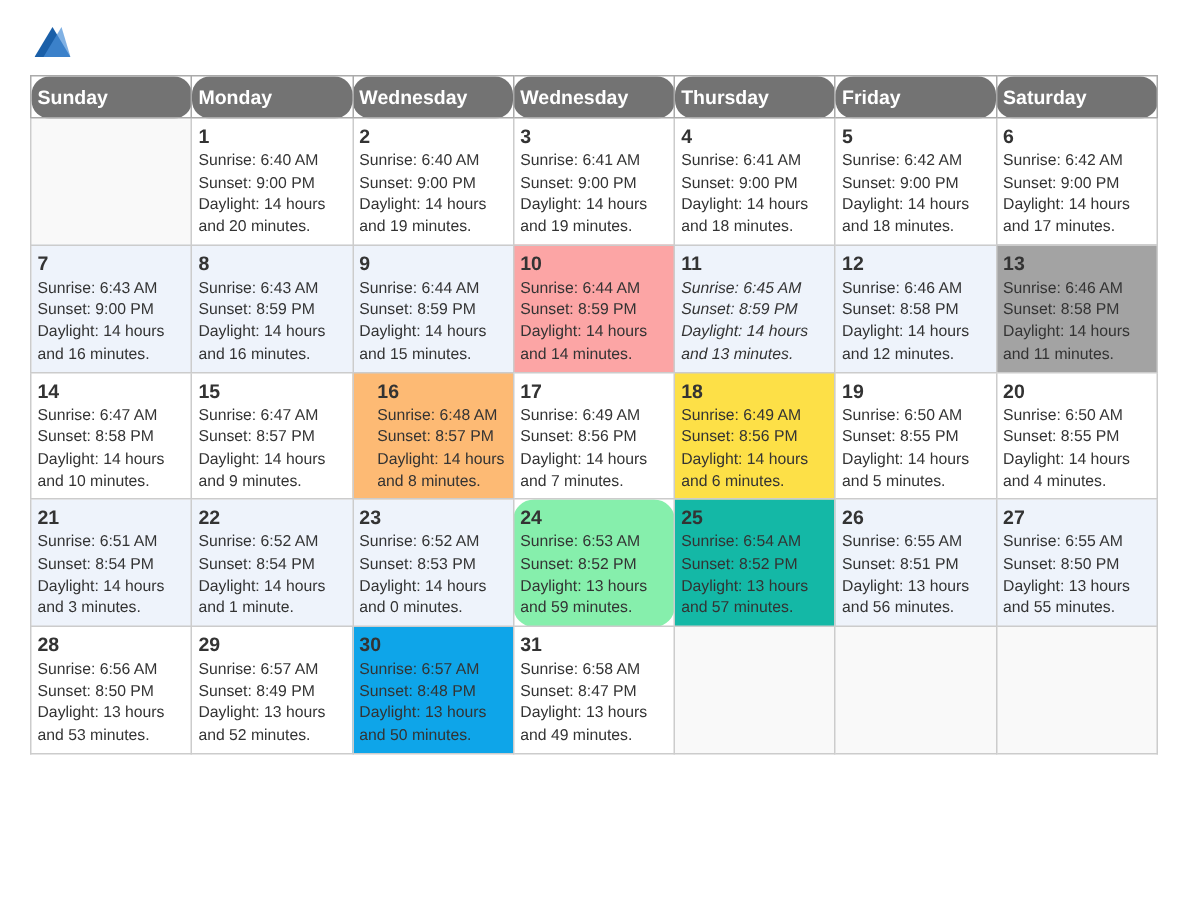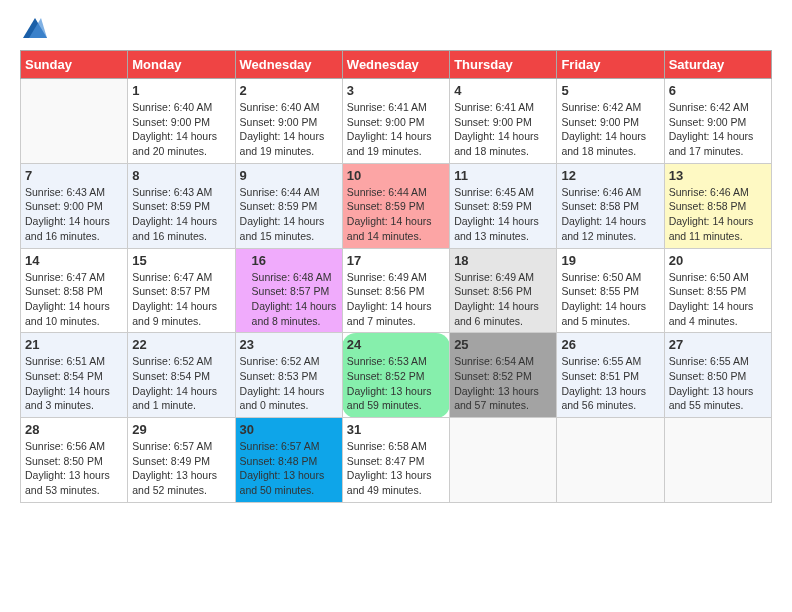--- a/index.html
+++ b/index.html
@@ -91,21 +91,22 @@
       font-size: 10.5px;
       line-height: 1.4;
     }
     tr:nth-child(odd) td {
       background-color: #f5f8ff;
     }
     tr:nth-child(even) td {
       background-color: #fff;
     }
     .calendar thead tr th {
-      background-color: #ef4444;
+      background-color: #737373;
+      border-radius: 12px;
     }
   </style>
 </head>
 <body>
 
 <div class="header">
   <div class="logo">
     <div class="logo-text">
       <span class="logo-general"></span>
       <svg class="logo-icon" viewBox="0 0 24 20" xmlns="http://www.w3.org/2000/svg">
@@ -205,33 +206,33 @@
         </td>
         <td style="background-color: #fca5a5;">
           <div class="day-number">10</div>
           <div class="day-info" style="white-space: pre-line;">Sunrise: 6:44 AM
 Sunset: 8:59 PM
 Daylight: 14 hours
 and 14 minutes.</div>
         </td>
         <td style="background-color: rgb(238, 243, 251);">
           <div class="day-number">11</div>
-          <div class="day-info" style="white-space: pre-line;">Sunrise: 6:45 AM
+          <div class="day-info" style="white-space: pre-line; font-style: italic;">Sunrise: 6:45 AM
 Sunset: 8:59 PM
 Daylight: 14 hours
 and 13 minutes.</div>
         </td>
         <td style="background-color: rgb(238, 243, 251);">
           <div class="day-number">12</div>
           <div class="day-info" style="white-space: pre-line;">Sunrise: 6:46 AM
 Sunset: 8:58 PM
 Daylight: 14 hours
 and 12 minutes.</div>
         </td>
-        <td style="background-color: #fef9c3;">
+        <td style="background-color: #a3a3a3;">
           <div class="day-number">13</div>
           <div class="day-info" style="white-space: pre-line;">Sunrise: 6:46 AM
 Sunset: 8:58 PM
 Daylight: 14 hours
 and 11 minutes.</div>
         </td>
       </tr>
       <tr>
         <td style="background-color: rgb(255, 255, 255);">
           <div class="day-number">14</div>
@@ -240,35 +241,35 @@
 Daylight: 14 hours
 and 10 minutes.</div>
         </td>
         <td style="background-color: rgb(255, 255, 255);">
           <div class="day-number">15</div>
           <div class="day-info" style="white-space: pre-line;">Sunrise: 6:47 AM
 Sunset: 8:57 PM
 Daylight: 14 hours
 and 9 minutes.</div>
         </td>
-        <td style="background-color: #f0abfc; padding-left: 16px;">
+        <td style="background-color: #fdba74; padding-left: 16px;">
           <div class="day-number">16</div>
           <div class="day-info" style="white-space: pre-line;">Sunrise: 6:48 AM
 Sunset: 8:57 PM
 Daylight: 14 hours
 and 8 minutes.</div>
         </td>
         <td style="background-color: rgb(255, 255, 255);">
           <div class="day-number">17</div>
           <div class="day-info" style="white-space: pre-line;">Sunrise: 6:49 AM
 Sunset: 8:56 PM
 Daylight: 14 hours
 and 7 minutes.</div>
         </td>
-        <td style="background-color: #e5e5e5;">
+        <td style="background-color: #fde047;">
           <div class="day-number">18</div>
           <div class="day-info" style="white-space: pre-line;">Sunrise: 6:49 AM
 Sunset: 8:56 PM
 Daylight: 14 hours
 and 6 minutes.</div>
         </td>
         <td style="background-color: rgb(255, 255, 255);">
           <div class="day-number">19</div>
           <div class="day-info" style="white-space: pre-line;">Sunrise: 6:50 AM
 Sunset: 8:55 PM
@@ -305,21 +306,21 @@
 Daylight: 14 hours
 and 0 minutes.</div>
         </td>
         <td style="background-color: #86efac; border-radius: 14px;">
           <div class="day-number">24</div>
           <div class="day-info" style="white-space: pre-line;">Sunrise: 6:53 AM
 Sunset: 8:52 PM
 Daylight: 13 hours
 and 59 minutes.</div>
         </td>
-        <td style="background-color: #a3a3a3;">
+        <td style="background-color: #14b8a6;">
           <div class="day-number">25</div>
           <div class="day-info" style="white-space: pre-line;">Sunrise: 6:54 AM
 Sunset: 8:52 PM
 Daylight: 13 hours
 and 57 minutes.</div>
         </td>
         <td style="background-color: rgb(238, 243, 251);">
           <div class="day-number">26</div>
           <div class="day-info" style="white-space: pre-line;">Sunrise: 6:55 AM
 Sunset: 8:51 PM

